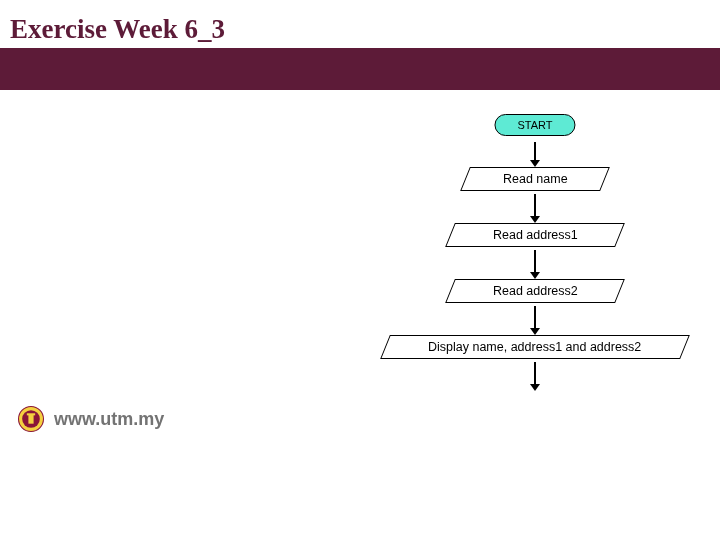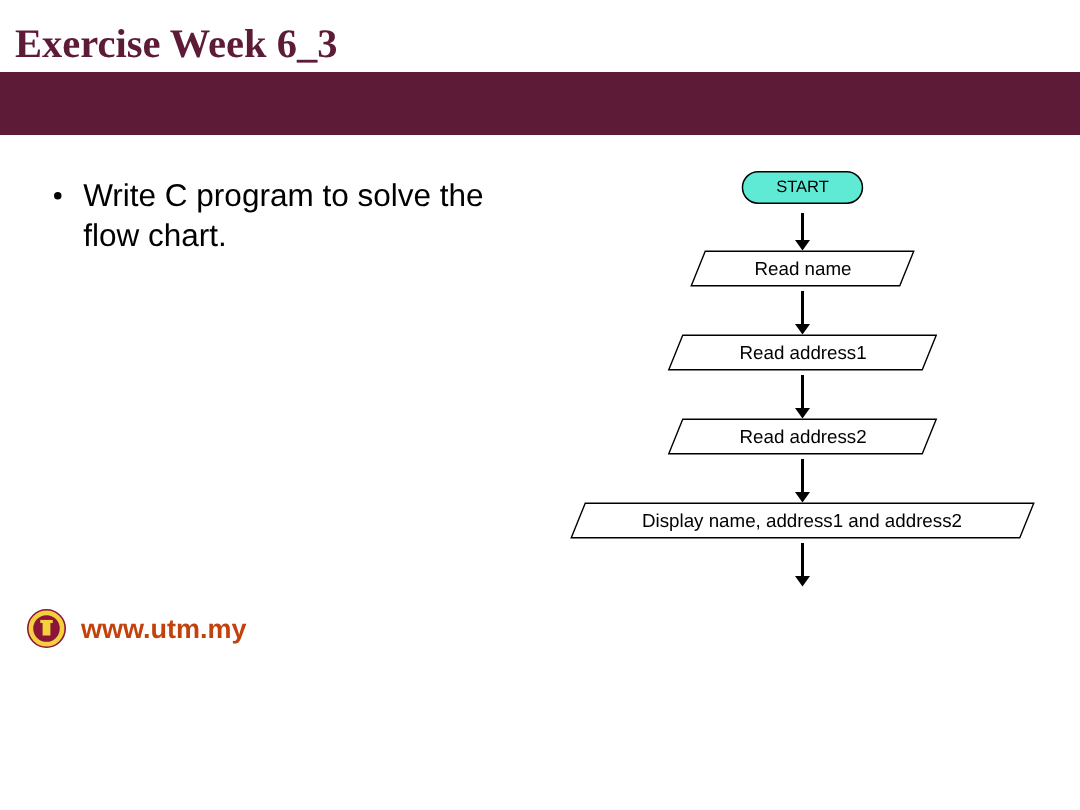--- a/index.html
+++ b/index.html
@@ -12,34 +12,30 @@
   .bullet-dot { display: inline-block; vertical-align: top; margin-top: 10px; margin-right: 10px; width: 5px; height: 5px; background: #000; border-radius: 50%; }
   .bullet-text { display: inline-block; vertical-align: top; width: 280px; font-size: 21px; line-height: 1.28; color: #000; }
   .flow { position: absolute; top: 114px; left: 370px; width: 330px; height: 370px; }
   .terminal { position: absolute; left: 50%; transform: translateX(-50%); border: 1.5px solid #000; border-radius: 14px; padding: 4px 22px; font-size: 11px; text-align: right; background: #5eead4; }
   .parallelogram { position: absolute; left: 50%; transform: translateX(-50%) skewX(-22deg); border: 1.2px solid #000; background: #fff; font-size: 12.5px; text-align: center; padding: 4px 14px; }
   .parallelogram span { display: inline-block; transform: skewX(22deg); white-space: nowrap; }
   .arrow-line { position: absolute; left: 50%; transform: translateX(-50%); width: 2px; background: #000; }
   .arrow-head { position: absolute; left: 50%; transform: translateX(-50%); width: 0; height: 0; border-left: 5px solid transparent; border-right: 5px solid transparent; border-top: 7px solid #000; }
   .footer { position: absolute; bottom: 12px; left: 18px; display: flex; align-items: center; gap: 10px; }
   .logo { width: 26px; height: 26px; }
-  .footer-text { font-family: Arial, sans-serif; font-weight: bold; font-size: 18px; color: #c2410c; }
+  .footer-text { font-family: Arial, sans-serif; font-weight: bold; font-size: 18px; color: #737373; }
 </style>
 </head>
 <body>
 
 <div class="slide">
   <div class="title-band"></div>
   <div class="title-white-bg"></div>
   <div class="title-text">Exercise Week 6_3</div>
 
-  <div class="bullet-wrap">
-    <span class="bullet-dot"></span>
-    <span class="bullet-text">Write C program to solve the flow chart.</span>
-  </div>
 
   <div class="flow">
     <div class="terminal" style="top:0;">START</div>
     <div class="arrow-line" style="top:28px; height:18px;"></div>
     <div class="arrow-head" style="top:46px;"></div>
 
     <div class="parallelogram" style="top:53px; width:140px;">
       <span>Read name</span>
     </div>
     <div class="arrow-line" style="top:80px; height:22px;"></div>

